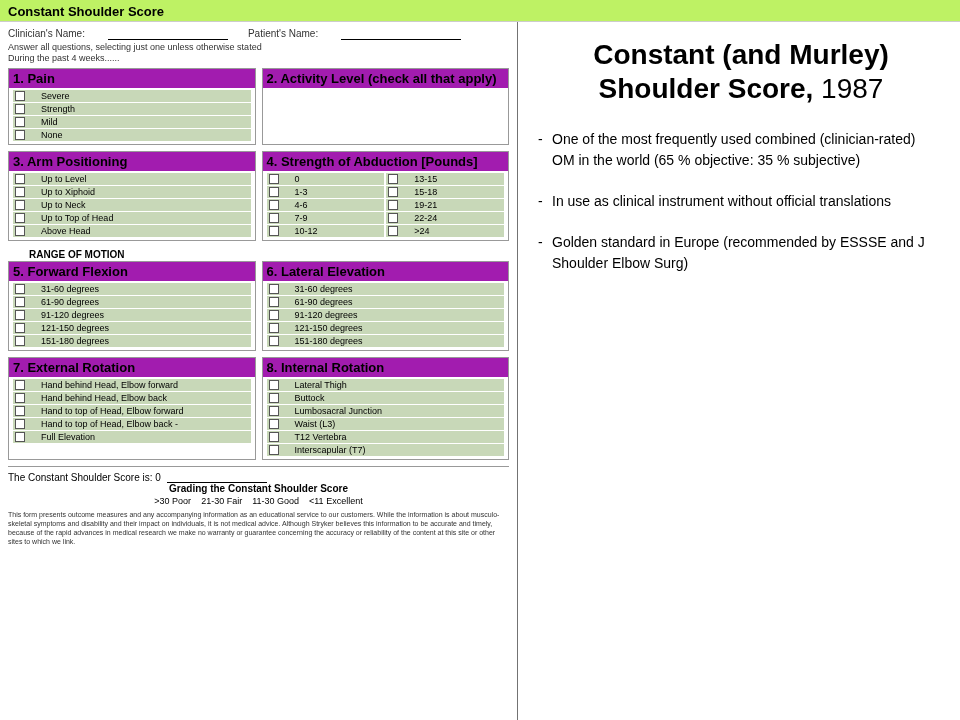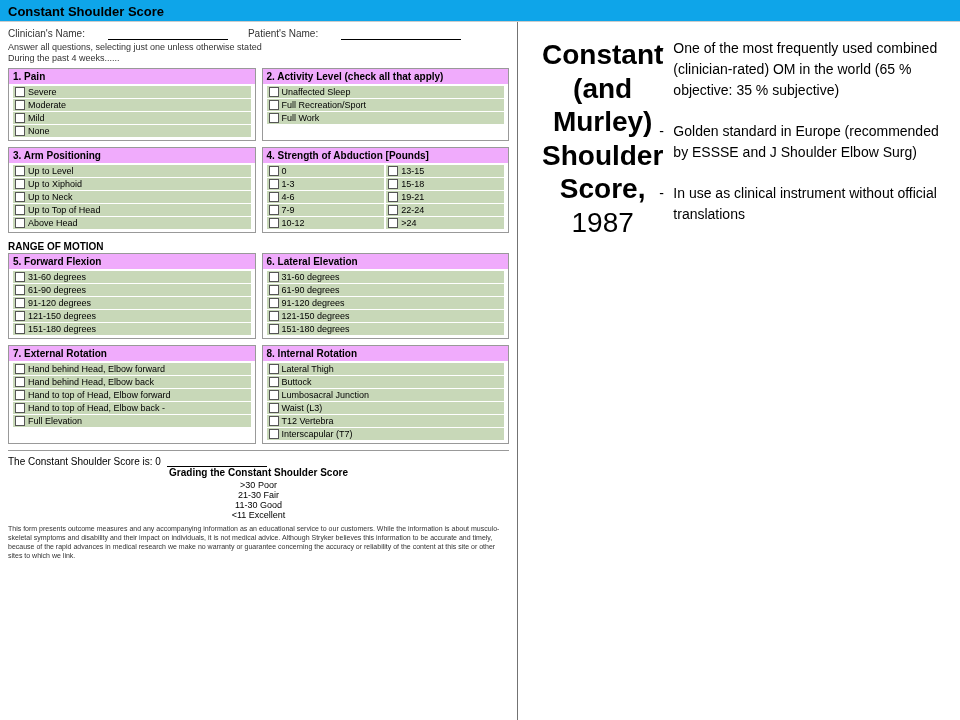--- a/index.html
+++ b/index.html
@@ -8,21 +8,21 @@
       height: 720px;
       background: #fff;
       font-family: Arial, sans-serif;
       font-size: 11px;
       overflow: hidden;
       display: flex;
       flex-direction: column;
     }
 
     #page-header {
-      background: #0ea5e9;
+      background: #bef264;
       padding: 4px 8px 2px 8px;
       border-bottom: 1px solid #ccc;
     }
     #page-header .title {
       font-size: 13px;
       font-weight: bold;
       color: #000;
     }
 
     #main-content {
@@ -75,35 +75,35 @@
       gap: 6px;
       margin-bottom: 6px;
     }
 
     .section-box {
       flex: 1;
       border: 1px solid #999;
     }
 
     .section-title {
-      font-size: 10px;
+      font-size: 13px;
       font-weight: bold;
       color: #000;
       padding: 2px 4px;
-      background: #f0abfc;
+      background: #a21caf;
     }
 
     .section-options {
       padding: 2px 4px;
     }
 
     .option-item {
       display: flex;
       align-items: center;
-      gap: 3px;
+      gap: 16px;
       margin-bottom: 1px;
       background: #c8d8b8;
       padding: 1px 2px;
     }
 
     .checkbox {
       width: 10px;
       height: 10px;
       border: 1px solid #555;
       background: #fff;
@@ -125,20 +125,21 @@
       flex: 1;
     }
 
     
     .rom-header {
       font-size: 10px;
       font-weight: bold;
       color: #000;
       padding: 2px 0 1px 0;
       text-transform: uppercase;
+      margin-left: 21px;
     }
 
     
     .score-section {
       border-top: 1px solid #999;
       padding: 4px 0 2px 0;
       font-size: 10px;
     }
 
     .score-line {
@@ -156,40 +157,41 @@
     .grading-title {
       font-size: 10px;
       font-weight: bold;
       text-align: center;
       margin-bottom: 2px;
     }
 
     .grading-cells {
       display: flex;
       justify-content: center;
+      gap: 10px;
       font-size: 9px;
-      flex-direction: column;
     }
 
     .grading-cell {
       text-align: center;
     }
 
     .disclaimer {
       font-size: 7px;
       color: #333;
       margin-top: 4px;
       line-height: 1.3;
     }
 
     
     #right-panel {
       flex: 1;
       padding: 16px 20px 16px 24px;
       display: flex;
+      flex-direction: column;
       justify-content: flex-start;
     }
 
     .right-title {
       font-size: 28px;
       font-weight: bold;
       color: #000;
       line-height: 1.2;
       margin-bottom: 24px;
       text-align: center;
@@ -241,49 +243,35 @@
 
       <div class="section-box">
         <div class="section-title">1. Pain</div>
         <div class="section-options">
           <div class="option-item">
             <div class="checkbox"></div>
             <span class="option-label">Severe</span>
           </div>
           <div class="option-item">
             <div class="checkbox"></div>
-            <span class="option-label">Moderate</span>
+            <span class="option-label">Strength</span>
           </div>
           <div class="option-item">
             <div class="checkbox"></div>
             <span class="option-label">Mild</span>
           </div>
           <div class="option-item">
             <div class="checkbox"></div>
             <span class="option-label">None</span>
           </div>
         </div>
       </div>
 
       <div class="section-box">
         <div class="section-title">2. Activity Level (check all that apply)</div>
-        <div class="section-options">
-          <div class="option-item">
-            <div class="checkbox"></div>
-            <span class="option-label">Unaffected Sleep</span>
-          </div>
-          <div class="option-item">
-            <div class="checkbox"></div>
-            <span class="option-label">Full Recreation/Sport</span>
-          </div>
-          <div class="option-item">
-            <div class="checkbox"></div>
-            <span class="option-label">Full Work</span>
-          </div>
-        </div>
       </div>
     </div>
 
     <div class="sections-row">
 
       <div class="section-box">
         <div class="section-title">3. Arm Positioning</div>
         <div class="section-options">
           <div class="option-item">
             <div class="checkbox"></div>
@@ -500,18 +488,18 @@
 
   </div>
 
   <div id="right-panel">
     <div class="right-title">
       <span>Constant (and Murley)</span><br>
       <span>Shoulder Score,</span><span style="font-weight:normal;"> 1987</span>
     </div>
     <ul class="bullet-list">
       <li>One of the most frequently used combined (clinician-rated) OM in the world (65 % objective: 35 % subjective)</li>
+      <li>In use as clinical instrument without official translations</li>
       <li>Golden standard in Europe (recommended by ESSSE and J Shoulder Elbow Surg)</li>
-      <li>In use as clinical instrument without official translations</li>
     </ul>
   </div>
 
 </div>
 
 </body></html>

